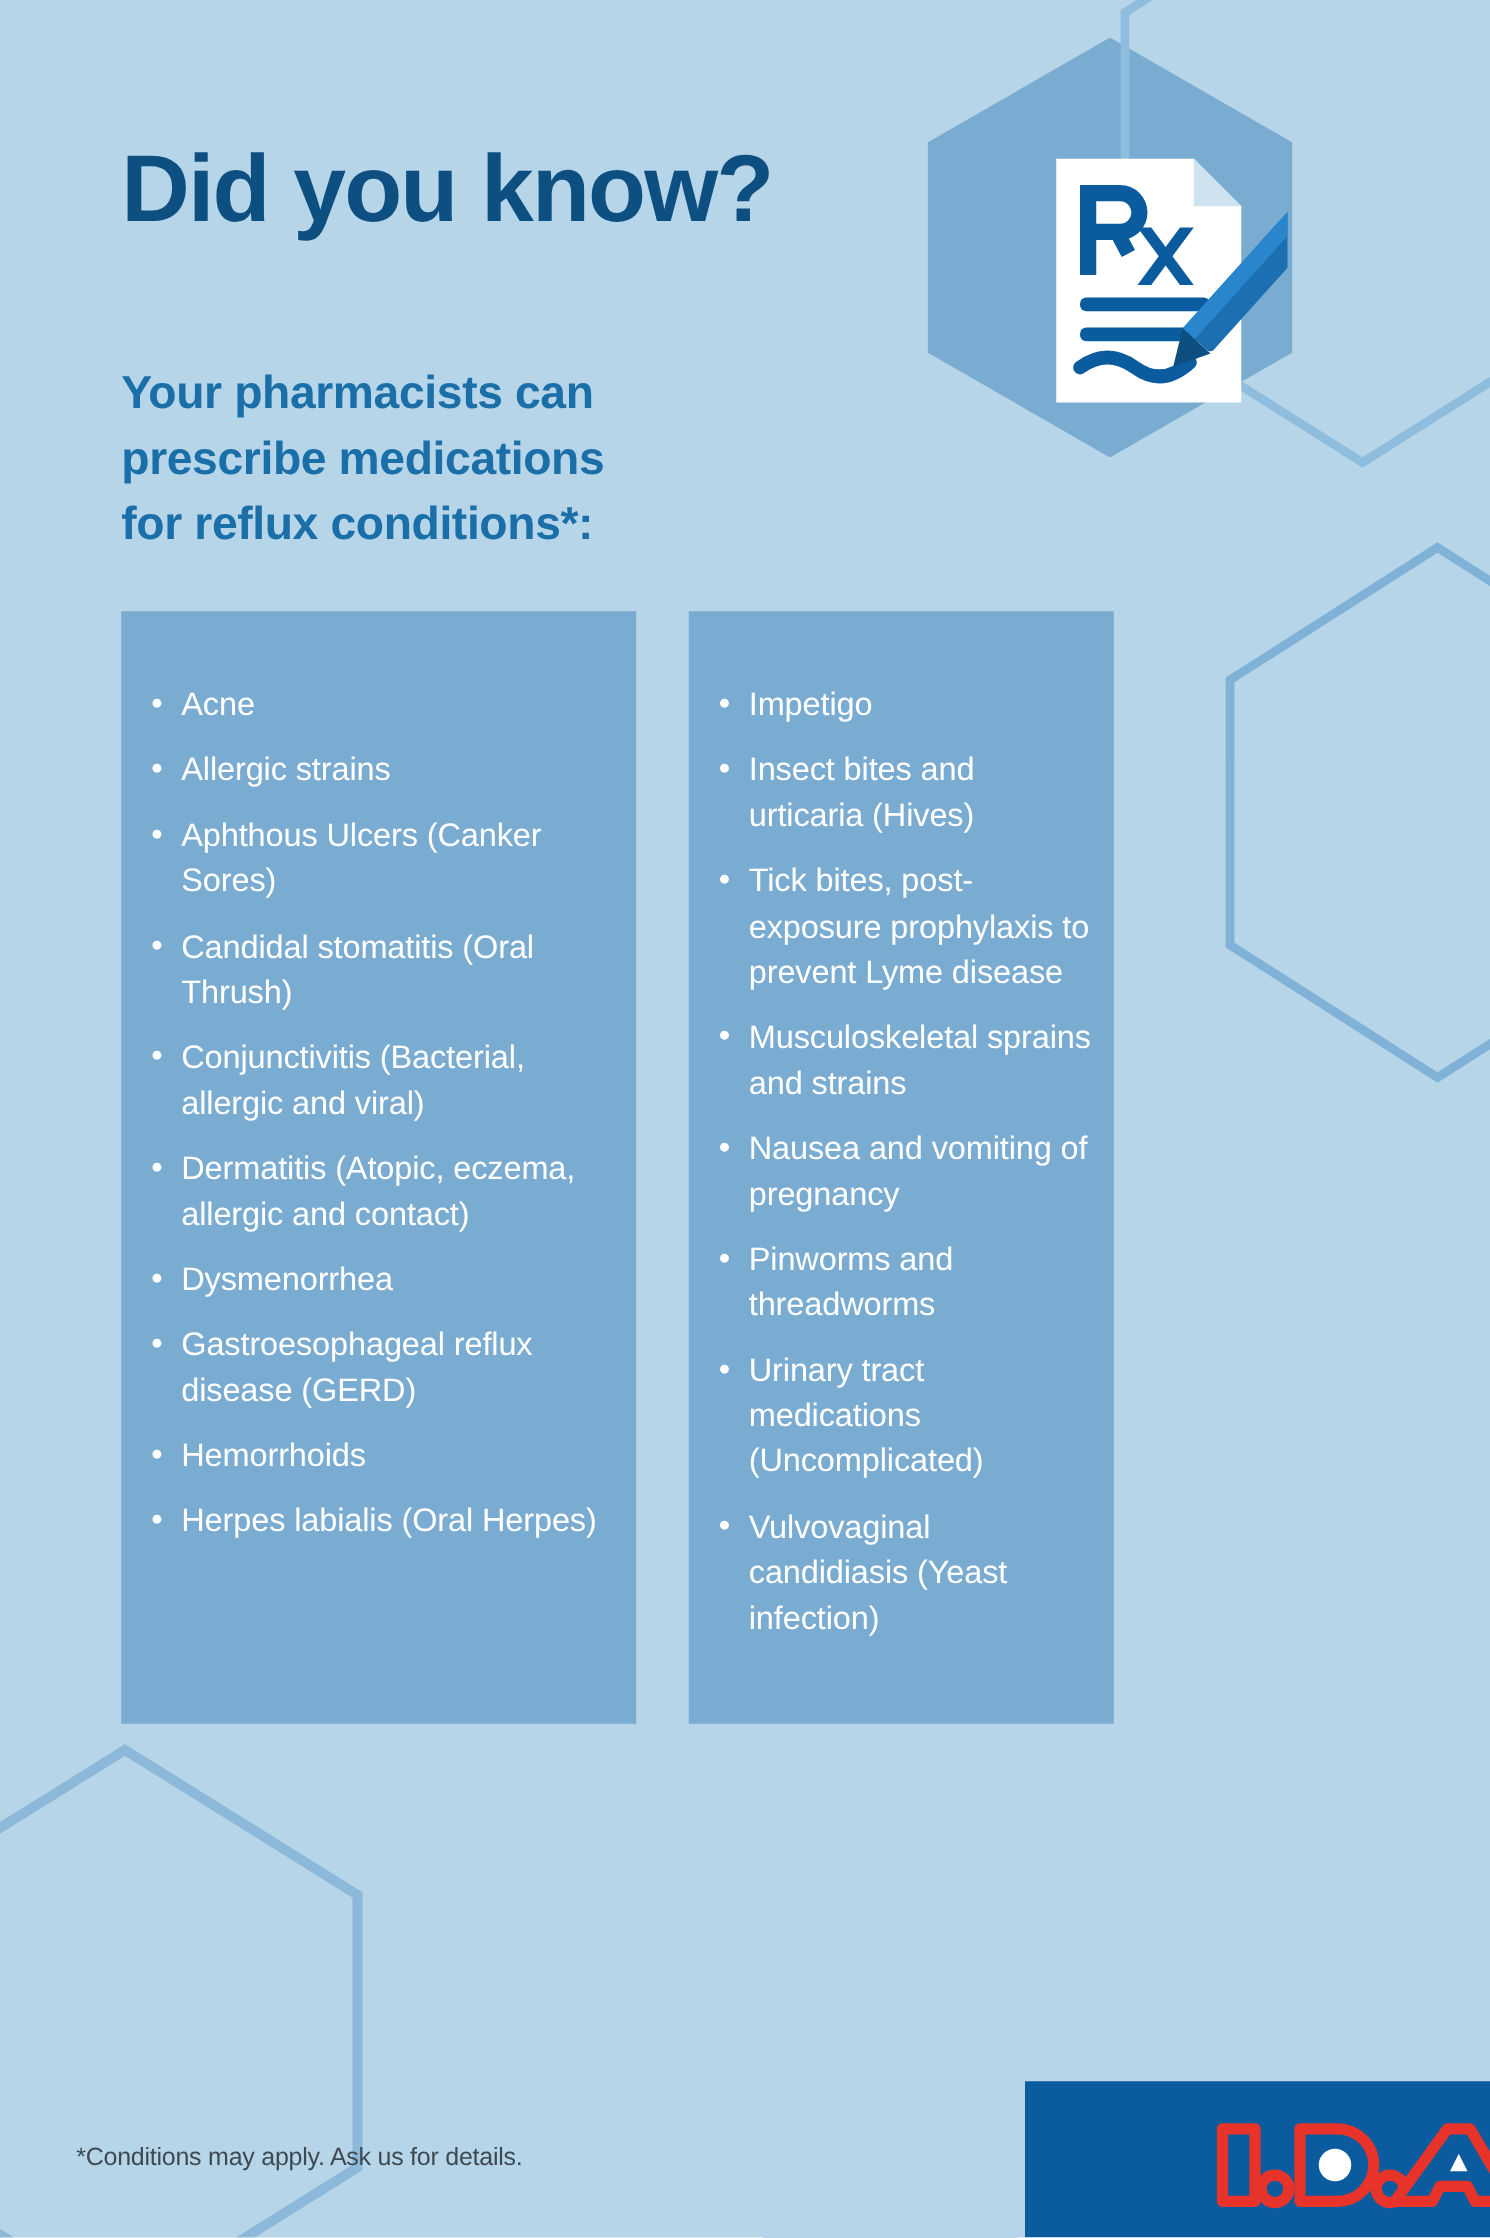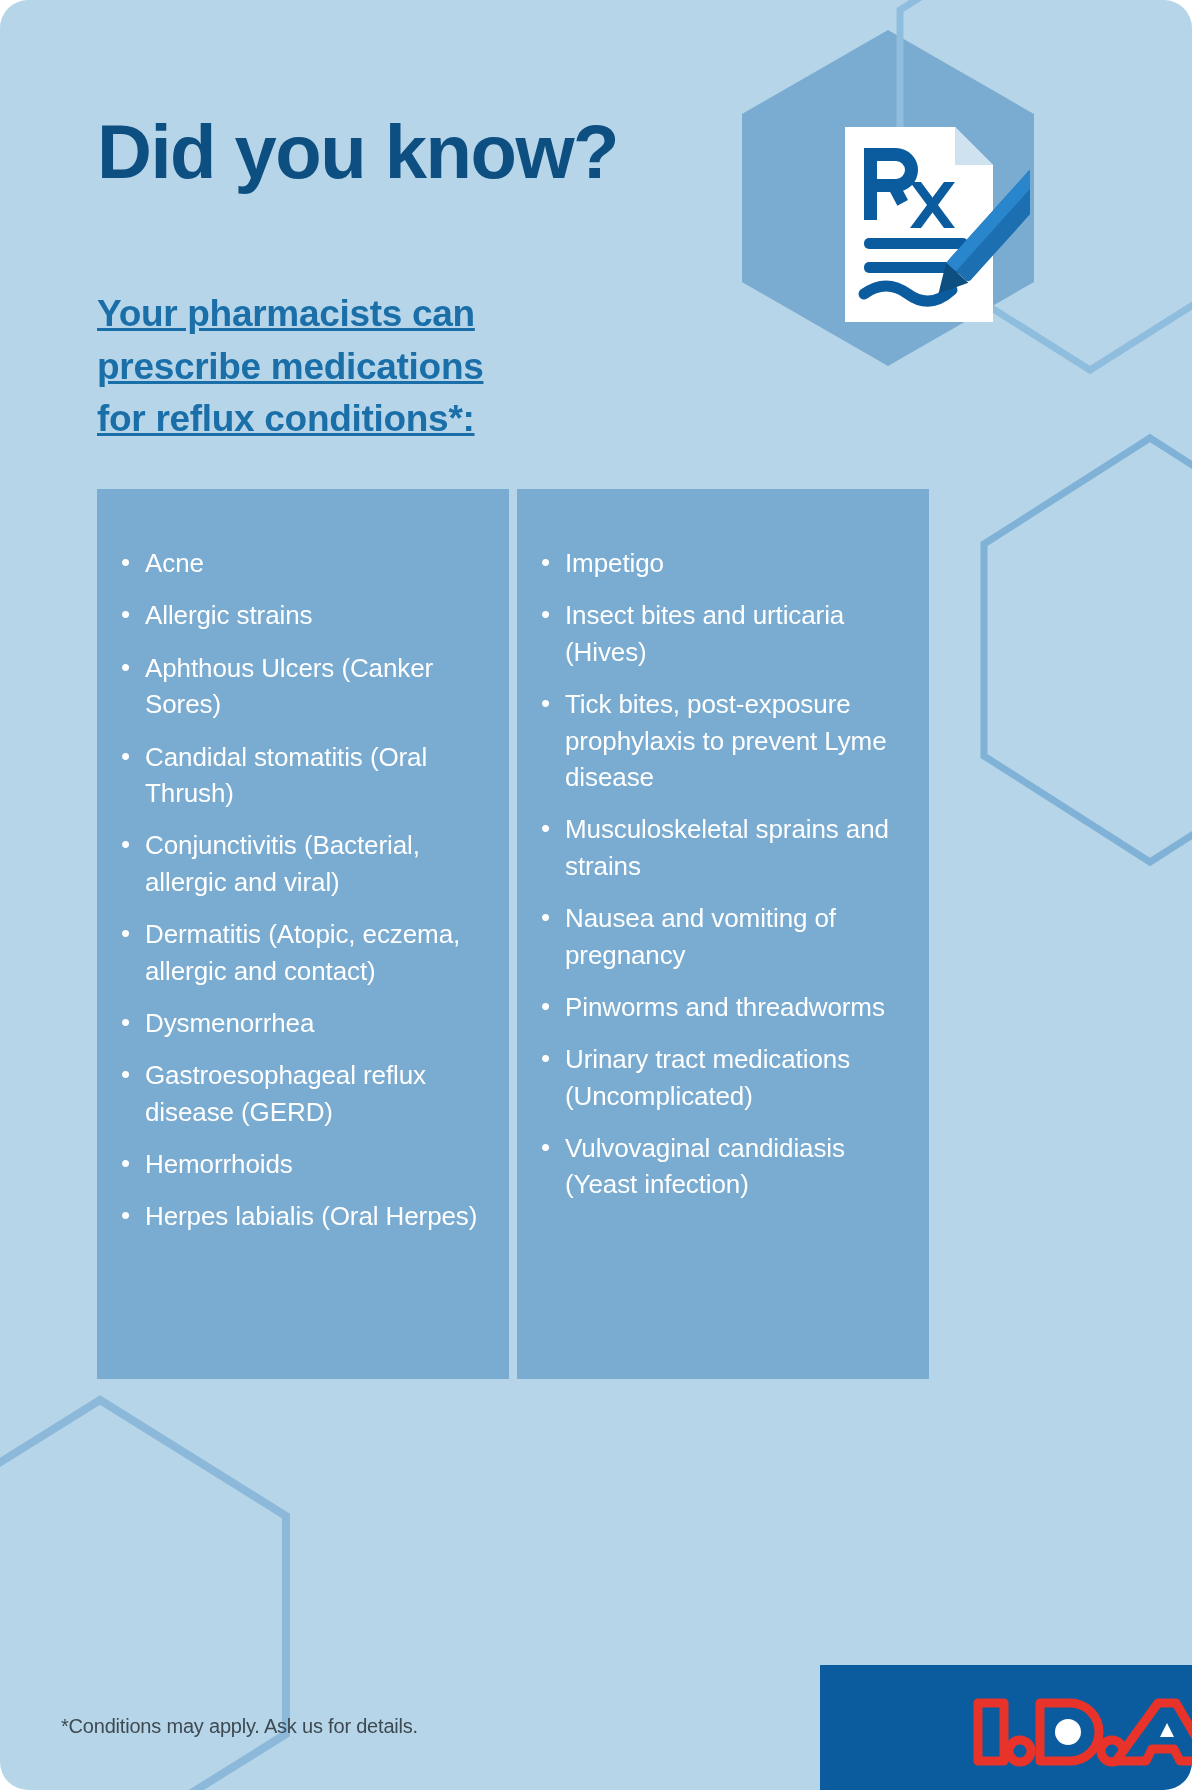--- a/index.html
+++ b/index.html
@@ -7,21 +7,20 @@
     padding: 0;
     background: #ffffff;
   }
   #poster {
     position: relative;
     width: 1192px;
     height: 1790px;
     background: #b7d5e8;
     overflow: hidden;
     font-family: "Liberation Sans", sans-serif;
-    border-radius: 28px;
   }
 
   
   .hex {
     position: absolute;
     pointer-events: none;
   }
   .hex-fill {
     background: #7aabd1;
     clip-path: polygon(50% 0%, 100% 25%, 100% 75%, 50% 100%, 0% 75%, 0% 25%);
@@ -46,41 +45,40 @@
   .subhead {
     position: absolute;
     left: 97px;
     top: 288px;
     width: 520px;
     font-size: 37px;
     font-weight: bold;
     color: #1a6fa8;
     line-height: 1.42;
     letter-spacing: -0.3px;
-    text-decoration: underline;
   }
 
   
   .rx-badge {
     position: absolute;
     left: 740px;
     top: 32px;
     width: 290px;
     height: 330px;
   }
 
   
   .panel {
     position: absolute;
     top: 489px;
     height: 890px;
     background: #7aabd1;
   }
   .panel-left  { left: 97px;  width: 412px; }
-  .panel-right { left: 517px; width: 412px; }
+  .panel-right { left: 551px; width: 340px; }
 
   .cond-list {
     list-style: none;
     margin: 0;
     padding: 40px 16px 0 22px;
   }
   .cond-list li {
     position: relative;
     color: #ffffff;
     font-size: 26px;

